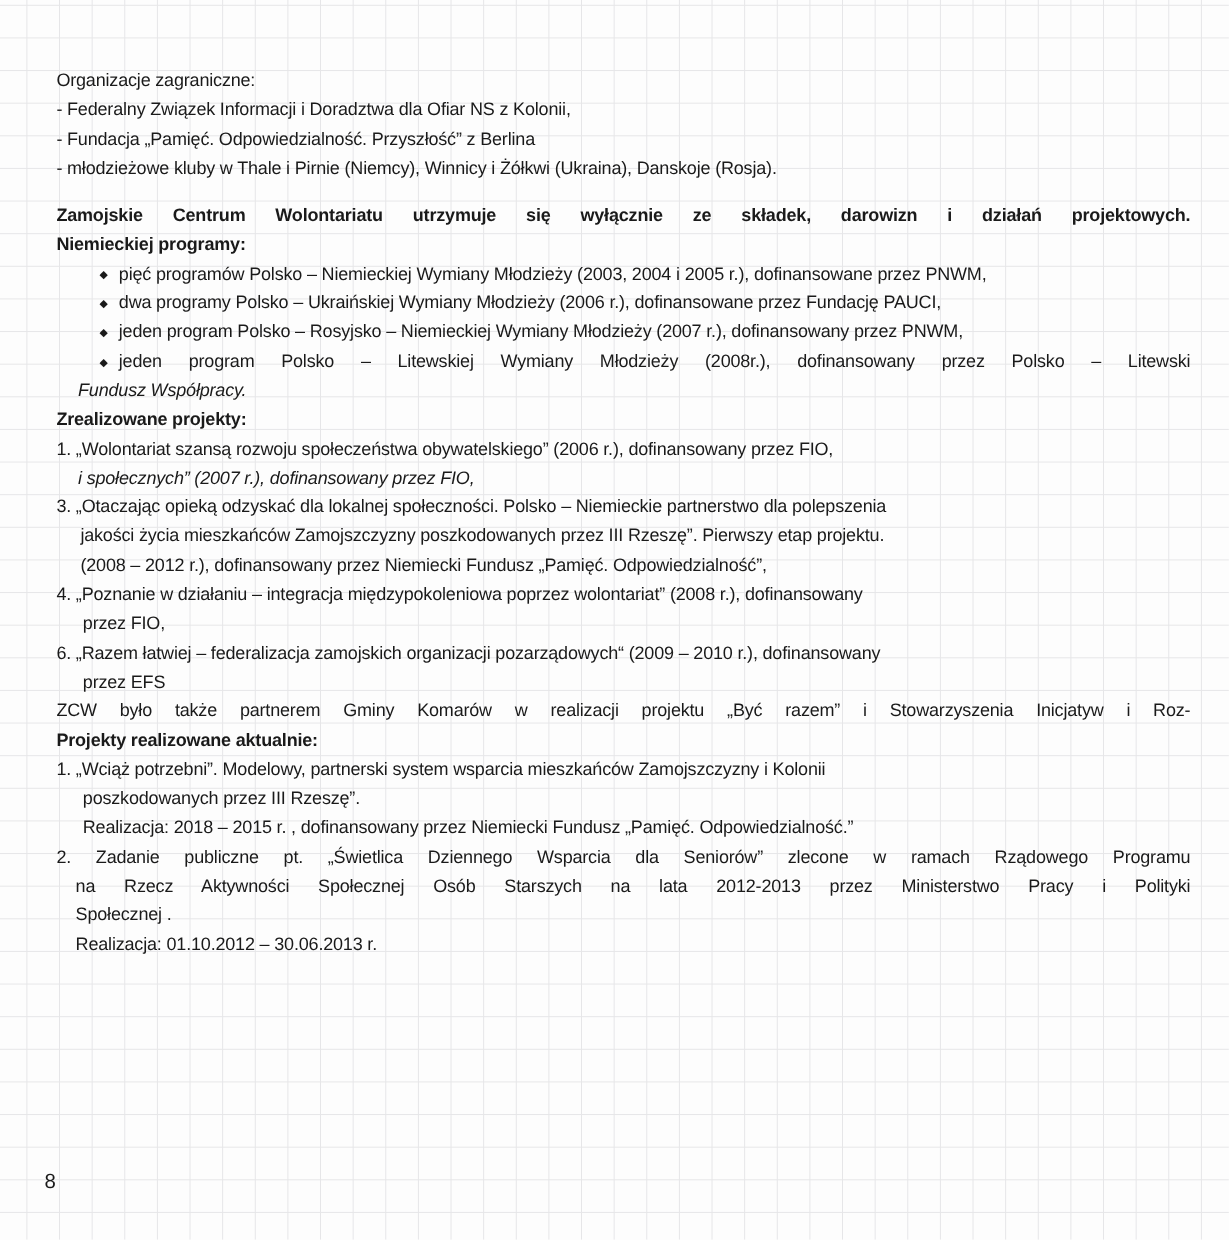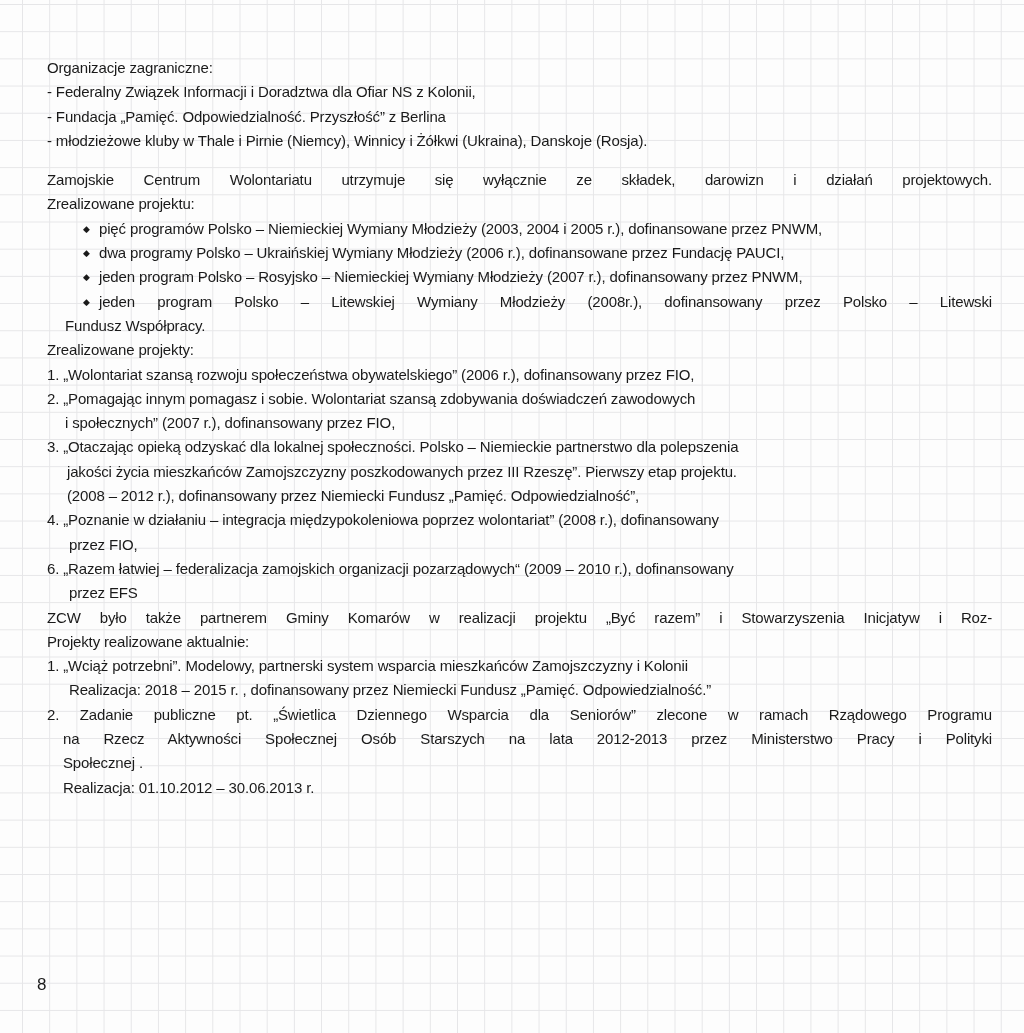--- a/index.html
+++ b/index.html
@@ -9,65 +9,65 @@
     background-image:
       linear-gradient(to right, #e6e6e8 1px, transparent 1px),
       linear-gradient(to bottom, #e6e6e8 1px, transparent 1px);
     background-size: 27.2px 27.2px;
     background-position: 22px 4px;
     font-family: "Liberation Sans", sans-serif;
     color: #1a1a1a;
   }
   .page { position: absolute; left: 47px; top: 56px; width: 945px; }
   .line { font-size: 15px; line-height: 24.3px; white-space: nowrap; letter-spacing: -0.15px; }
-  .bold { font-weight: normal; }
+  .bold { font-weight: bold; }
   .justify { white-space: normal; text-align: justify; text-align-last: justify; }
   .bullet { position: relative; padding-left: 8px; margin-left: 44px; }
   .bullet::before { content: "\25C6"; position: absolute; left: -8px; top: 0; font-size: 9px; }
-  .ind1 { padding-left: 18px; }
+  .ind1 { padding-left: 18px; font-style: italic; }
   .ind3 { padding-left: 20px; }
   .ind4 { padding-left: 22px; }
   .ind5 { padding-left: 16px; }
   .gap { height: 15px; }
   .pagenum { position: absolute; left: 37px; top: 975px; font-size: 17px; }
 </style>
 </head>
 <body>
 
 <div class="page">
   <div class="line">Organizacje zagraniczne:</div>
   <div class="line">- Federalny Związek Informacji i Doradztwa dla Ofiar NS z Kolonii,</div>
   <div class="line">- Fundacja „Pamięć. Odpowiedzialność. Przyszłość” z Berlina</div>
   <div class="line">- młodzieżowe kluby w Thale i Pirnie (Niemcy), Winnicy i Żółkwi (Ukraina), Danskoje (Rosja).</div>
 
   <div class="gap"></div>
 
   <div class="line bold justify">Zamojskie Centrum Wolontariatu utrzymuje się wyłącznie ze składek, darowizn i działań projektowych.</div>
-  <div class="line bold">Zrealizowane projektu:</div>
+  <div class="line bold">Niemieckiej programy:</div>
   <div class="line bullet">pięć programów Polsko – Niemieckiej Wymiany Młodzieży (2003, 2004 i 2005 r.), dofinansowane przez PNWM,</div>
   <div class="line bullet">dwa programy Polsko – Ukraińskiej Wymiany Młodzieży (2006 r.), dofinansowane przez Fundację PAUCI,</div>
   <div class="line bullet">jeden program Polsko – Rosyjsko – Niemieckiej Wymiany Młodzieży (2007 r.), dofinansowany przez PNWM,</div>
   <div class="line bullet justify">jeden program Polsko – Litewskiej Wymiany Młodzieży (2008r.), dofinansowany przez Polsko – Litewski</div>
   <div class="line ind1">Fundusz Współpracy.</div>
 
   <div class="line bold">Zrealizowane projekty:</div>
   <div class="line">1. „Wolontariat szansą rozwoju społeczeństwa obywatelskiego” (2006  r.), dofinansowany przez  FIO,</div>
-  <div class="line">2. „Pomagając innym pomagasz i sobie. Wolontariat szansą zdobywania doświadczeń  zawodowych</div>
   <div class="line ind1">i społecznych” (2007 r.), dofinansowany przez  FIO,</div>
   <div class="line">3. „Otaczając opieką odzyskać dla lokalnej społeczności. Polsko – Niemieckie partnerstwo dla polepszenia</div>
   <div class="line ind3">jakości życia mieszkańców  Zamojszczyzny poszkodowanych przez III Rzeszę”. Pierwszy etap projektu.</div>
   <div class="line ind3">(2008 – 2012 r.),  dofinansowany przez  Niemiecki Fundusz „Pamięć. Odpowiedzialność”,</div>
   <div class="line">4. „Poznanie w działaniu – integracja międzypokoleniowa poprzez wolontariat” (2008 r.),  dofinansowany</div>
   <div class="line ind4">przez  FIO,</div>
   <div class="line">6. „Razem łatwiej – federalizacja zamojskich organizacji pozarządowych“ (2009 – 2010 r.), dofinansowany</div>
   <div class="line ind4">przez  EFS</div>
   <div class="line justify">ZCW było także partnerem Gminy Komarów w realizacji projektu „Być razem” i Stowarzyszenia Inicjatyw i Roz-</div>
 
   <div class="line bold">Projekty realizowane aktualnie:</div>
   <div class="line">1. „Wciąż potrzebni”. Modelowy, partnerski system wsparcia mieszkańców Zamojszczyzny i Kolonii</div>
+  <div class="line ind4">poszkodowanych przez III Rzeszę”.</div>
   <div class="line ind4">Realizacja: 2018 – 2015 r. , dofinansowany przez Niemiecki Fundusz „Pamięć. Odpowiedzialność.”</div>
   <div class="line justify">2. Zadanie publiczne pt. „Świetlica Dziennego Wsparcia dla Seniorów” zlecone w ramach  Rządowego  Programu</div>
   <div class="line ind5 justify">na Rzecz Aktywności Społecznej Osób Starszych na lata 2012-2013 przez Ministerstwo Pracy i Polityki</div>
   <div class="line ind5">Społecznej .</div>
   <div class="line ind5">Realizacja: 01.10.2012 – 30.06.2013 r.</div>
 </div>
 
 <div class="pagenum">8</div>
 
 </body></html>

